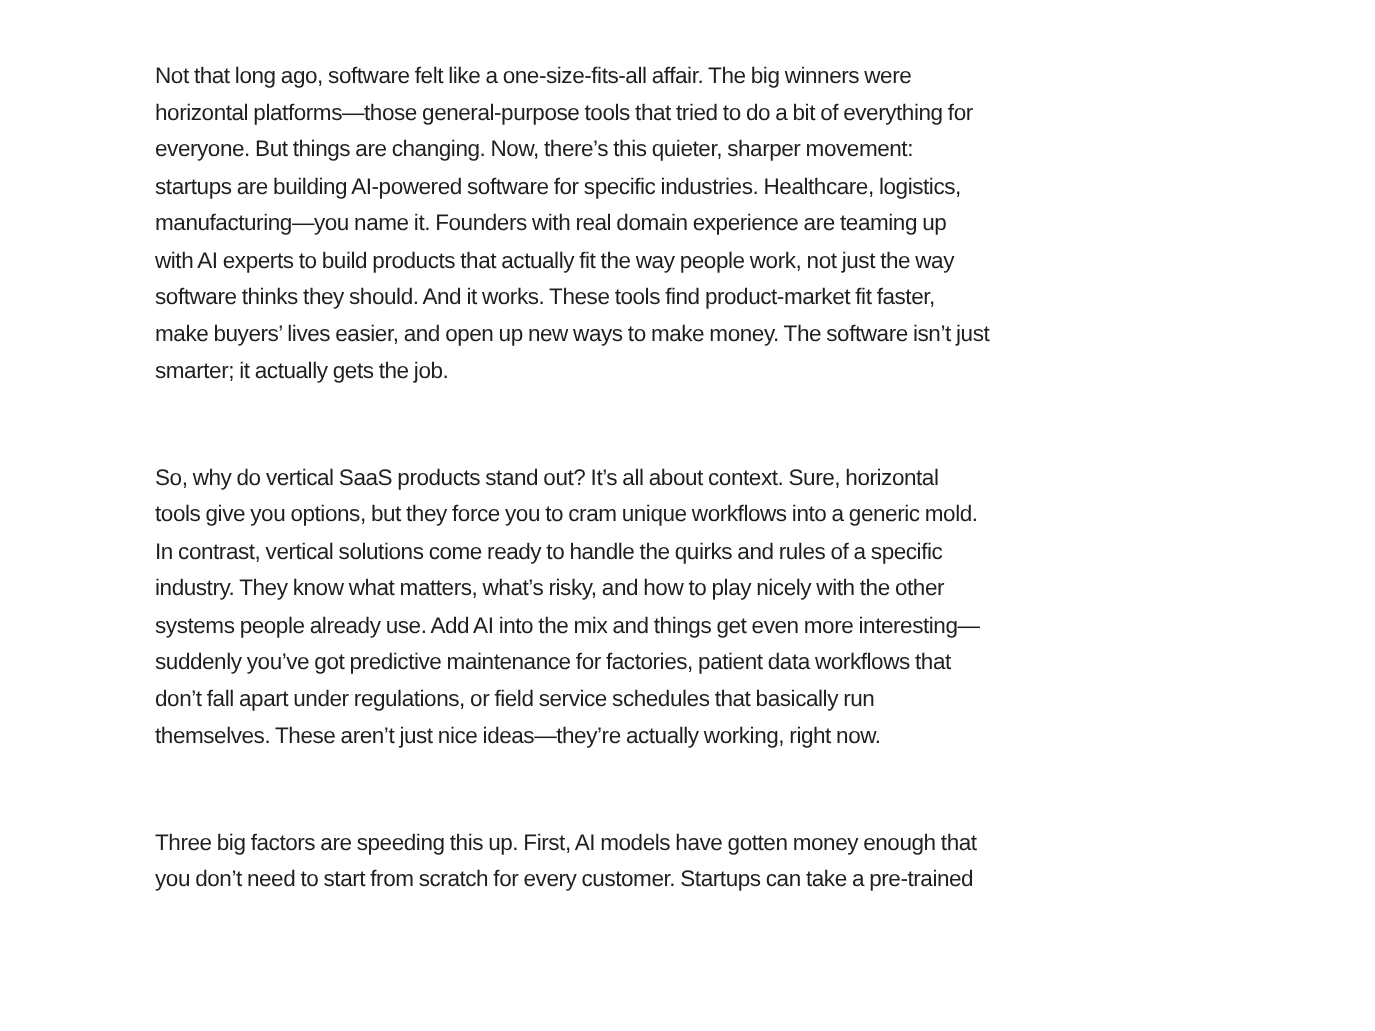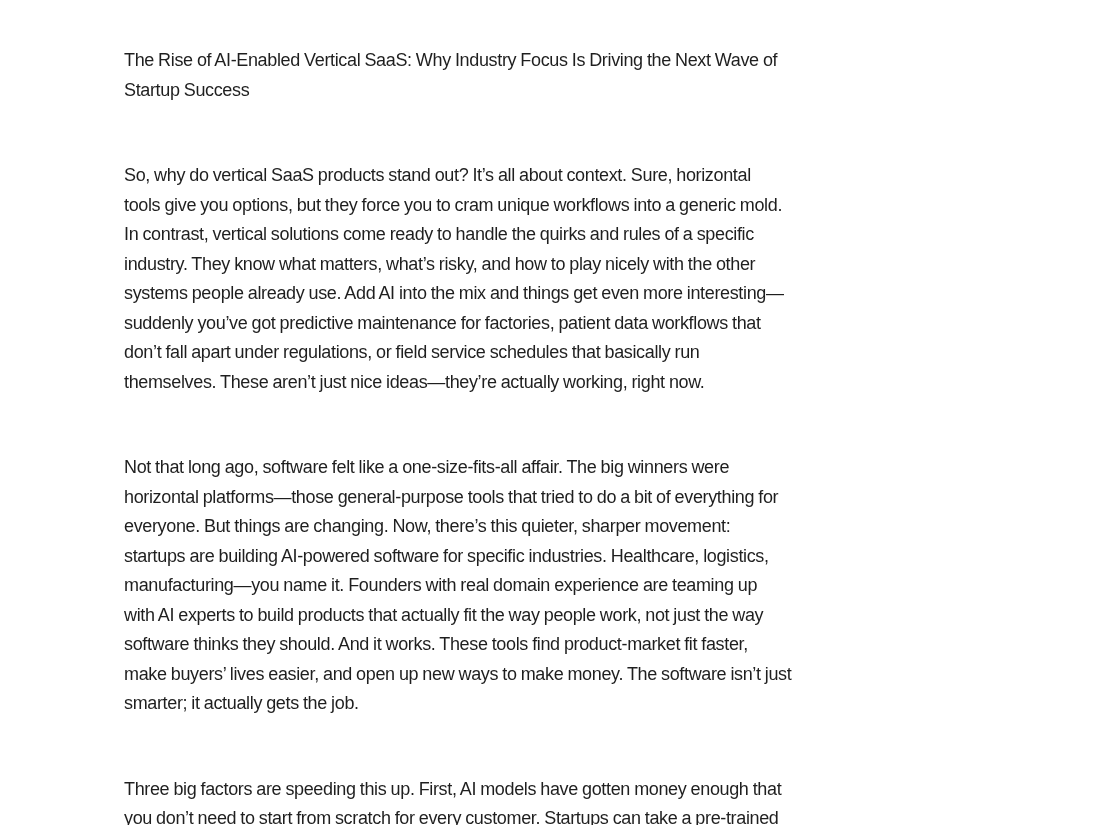--- a/index.html
+++ b/index.html
@@ -31,46 +31,42 @@
       word-spacing: -0.5px;
     }
     .title-block { margin-bottom: 56px; }
     .para { margin-bottom: 56px; }
   </style>
 </head>
 <body>
 
 <div class="page">
 
-  <div class="title-block">
-    <span class="line">The Rise of AI-Enabled Vertical SaaS: Why Industry Focus Is Driving the Next Wave of</span>
-    <span class="line">Startup Success</span>
+
+  <div class="para">
+    <span class="line">Not that long ago, software felt like a one-size-fits-all affair. The big winners were</span>
+    <span class="line">horizontal platforms—those general-purpose tools that tried to do a bit of everything for</span>
+    <span class="line">everyone. But things are changing. Now, there’s this quieter, sharper movement:</span>
+    <span class="line">startups are building AI-powered software for specific industries. Healthcare, logistics,</span>
+    <span class="line">manufacturing—you name it. Founders with real domain experience are teaming up</span>
+    <span class="line">with AI experts to build products that actually fit the way people work, not just the way</span>
+    <span class="line">software thinks they should. And it works. These tools find product-market fit faster,</span>
+    <span class="line">make buyers’ lives easier, and open up new ways to make money. The software isn’t just</span>
+    <span class="line">smarter; it actually gets the job.</span>
   </div>
 
   <div class="para">
     <span class="line">So, why do vertical SaaS products stand out? It’s all about context. Sure, horizontal</span>
     <span class="line">tools give you options, but they force you to cram unique workflows into a generic mold.</span>
     <span class="line">In contrast, vertical solutions come ready to handle the quirks and rules of a specific</span>
     <span class="line">industry. They know what matters, what’s risky, and how to play nicely with the other</span>
     <span class="line">systems people already use. Add AI into the mix and things get even more interesting—</span>
     <span class="line">suddenly you’ve got predictive maintenance for factories, patient data workflows that</span>
     <span class="line">don’t fall apart under regulations, or field service schedules that basically run</span>
     <span class="line">themselves. These aren’t just nice ideas—they’re actually working, right now.</span>
   </div>
 
   <div class="para">
-    <span class="line">Not that long ago, software felt like a one-size-fits-all affair. The big winners were</span>
-    <span class="line">horizontal platforms—those general-purpose tools that tried to do a bit of everything for</span>
-    <span class="line">everyone. But things are changing. Now, there’s this quieter, sharper movement:</span>
-    <span class="line">startups are building AI-powered software for specific industries. Healthcare, logistics,</span>
-    <span class="line">manufacturing—you name it. Founders with real domain experience are teaming up</span>
-    <span class="line">with AI experts to build products that actually fit the way people work, not just the way</span>
-    <span class="line">software thinks they should. And it works. These tools find product-market fit faster,</span>
-    <span class="line">make buyers’ lives easier, and open up new ways to make money. The software isn’t just</span>
-    <span class="line">smarter; it actually gets the job.</span>
-  </div>
-
-  <div class="para">
     <span class="line">Three big factors are speeding this up. First, AI models have gotten money enough that</span>
     <span class="line">you don’t need to start from scratch for every customer. Startups can take a pre-trained</span>
   </div>
 
 </div>
 
 </body></html>

